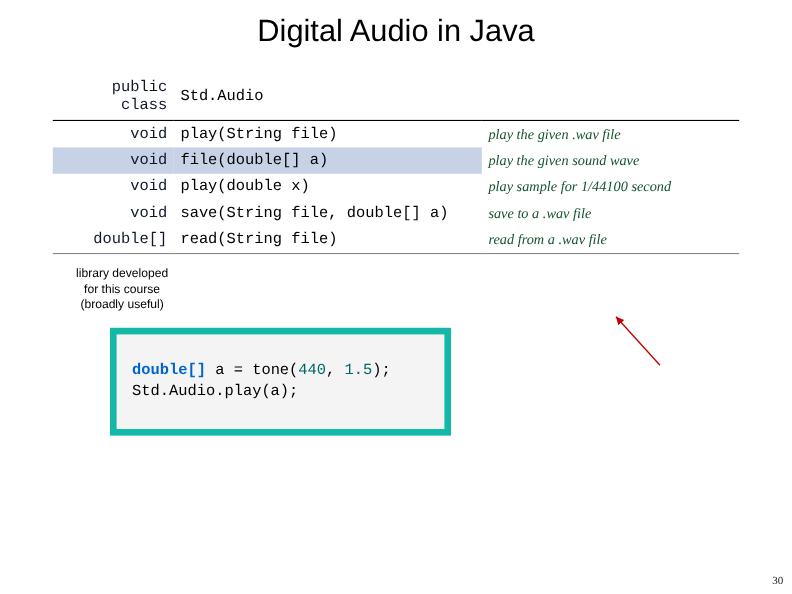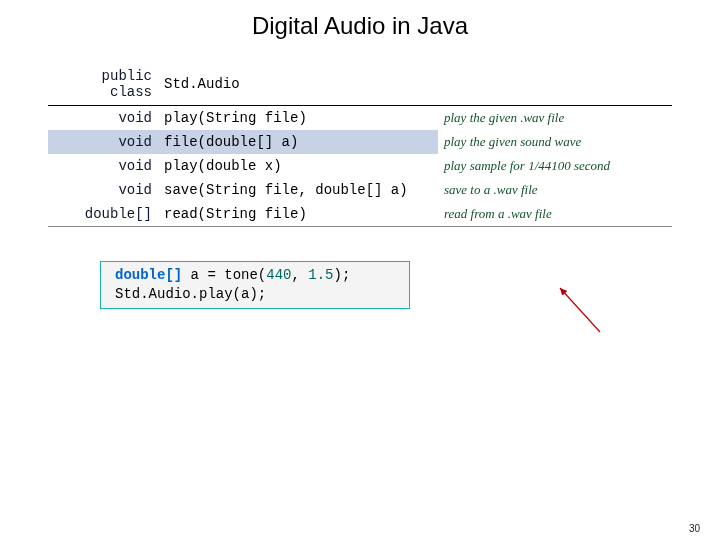--- a/index.html
+++ b/index.html
@@ -7,21 +7,21 @@
     width: 720px;
     height: 540px;
     background: #fff;
     font-family: "Comic Sans MS", "Trebuchet MS", sans-serif;
     color: #000;
     position: relative;
     overflow: hidden;
   }
   .title {
     text-align: center;
-    font-size: 24px;
+    font-size: 28px;
     padding-top: 12px;
     padding-bottom: 18px;
     font-weight: normal;
   }
   .section {
     padding: 0 48px;
   }
   .section-text {
     font-size: 15px;
     margin-bottom: 12px;
@@ -88,41 +88,41 @@
     font-size: 11px;
     text-align: center;
     width: 110px;
     line-height: 1.25;
     margin-left: 8px;
     margin-top: -8px;
   }
   .code-block {
     margin: 14px 0 0 100px;
     background: #f4f4f4;
-    border: 1px solid #14b8a6;
-    padding: 4px 14px;
+    border: 6px solid #14b8a6;
+    padding: 24px 14px;
     font-family: "Courier New", monospace;
     font-size: 14px;
     width: 310px;
     line-height: 1.35;
   }
   .code-kw { color: #0066cc; font-weight: bold; }
   .code-num { color: #006666; }
   .arrow-wrap {
     position: absolute;
     left: 552px;
     top: 284px;
     pointer-events: none;
   }
   .page-num {
     position: absolute;
-    right: 20px;
+    right: 8px;
     bottom: 6px;
     font-size: 10px;
-    font-family: Liberation Sans, sans-serif;
+    font-family: Liberation Serif, serif;
     color: #222;
     text-align: center;
   }
 </style>
 </head>
 <body>
 
 <div class="title">Digital Audio in Java</div>
 
 <div class="section">
@@ -175,20 +175,25 @@
     <defs>
       <marker id="ah" markerWidth="8" markerHeight="8" refX="6" refY="3" orient="auto">
         <path d="M0,0 L6,3 L0,6 Z" fill="#c00000"></path>
       </marker>
     </defs>
     <line x1="48" y1="48" x2="8" y2="4" stroke="#c00000" stroke-width="1.2" marker-end="url(#ah)"></line>
   </svg>
 </div>
 
 <div class="concert-row">
+  <div class="note-box">
+    <div>library developed</div>
+    <div>for this course</div>
+    <div>(broadly useful)</div>
+  </div>
 </div>
 
 <div class="code-block">
   <div>
     <span class="code-kw">double[]</span><span> a = tone(</span><span class="code-num">440</span><span>, </span><span class="code-num">1.5</span><span>);</span>
   </div>
   <div>
     <span>Std.Audio.play(a);</span>
   </div>
 </div>

